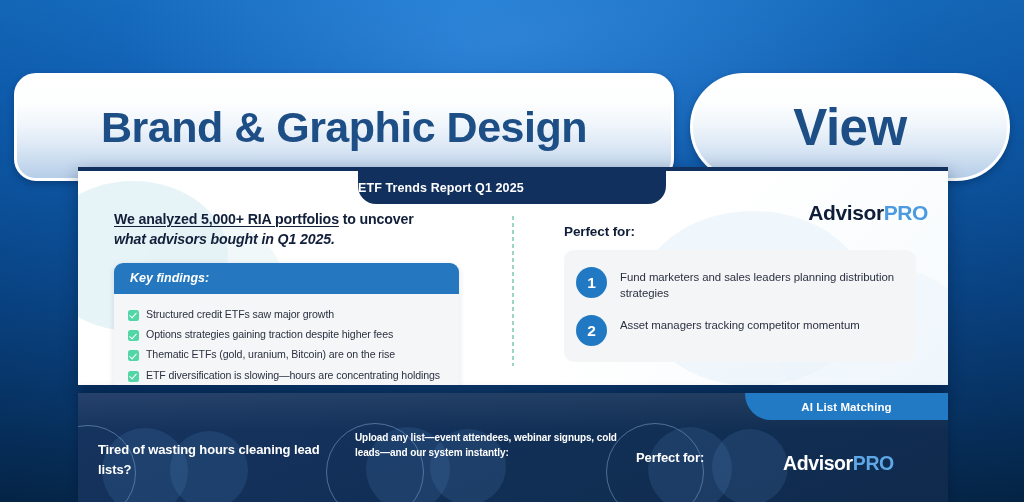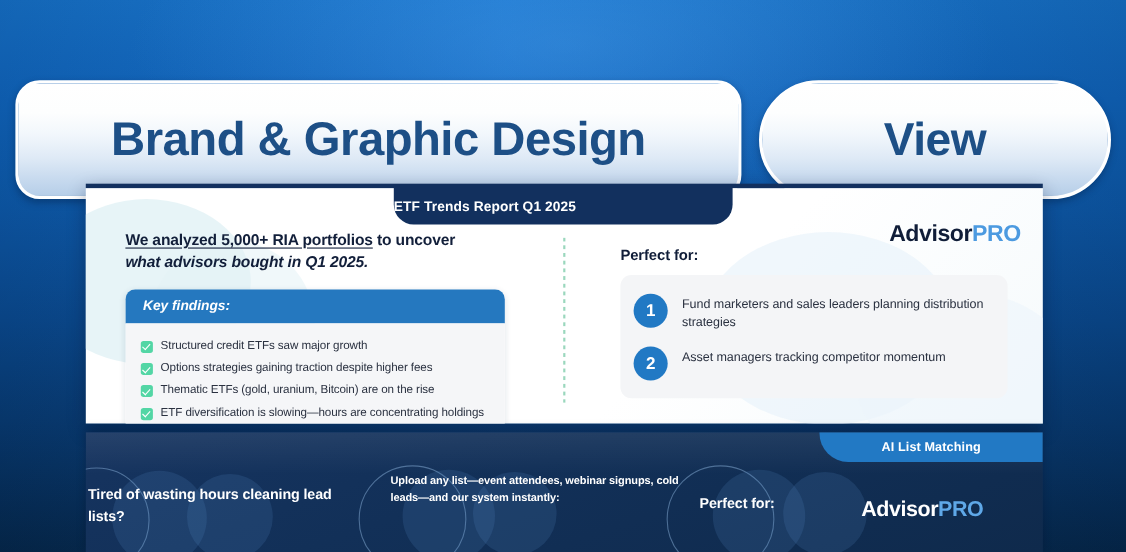--- a/index.html
+++ b/index.html
@@ -68,21 +68,21 @@
     border-radius: 22px;
     font-size: 43px;
   }
 
   #view-btn {
     left: 690px;
     top: 26px;
     width: 320px;
     height: 108px;
     border-radius: 56px;
-    font-size: 42px;
+    font-size: 51px;
   }
 
   
   #main-card {
     position: absolute;
     left: 78px;
     top: 167px;
     width: 870px;
     height: 218px;
     background: linear-gradient(135deg, #ffffff 0%, #ffffff 62%, #f5fafc 100%);
@@ -320,21 +320,21 @@
     pointer-events: none;
   }
 
   .bottom-block {
     position: absolute;
     z-index: 4;
     color: #ffffff;
     font-weight: 700;
     letter-spacing: -.1px;
   }
-  #blk-1 { left: 80px;  top: 440px; width: 235px; font-size: 13px; line-height: 1.52; }
+  #blk-1 { left: 98px;  top: 440px; width: 235px; font-size: 13px; line-height: 1.52; }
   #blk-2 { left: 355px; top: 430px; width: 280px; font-size: 10px; line-height: 1.52; }
   #blk-3 { left: 636px; top: 450px; width: 160px; font-size: 13px; }
 
   #logo-bottom {
     position: absolute;
     left: 783px;
     top: 452px;
     z-index: 4;
     font-size: 19.5px;
     font-weight: 800;

